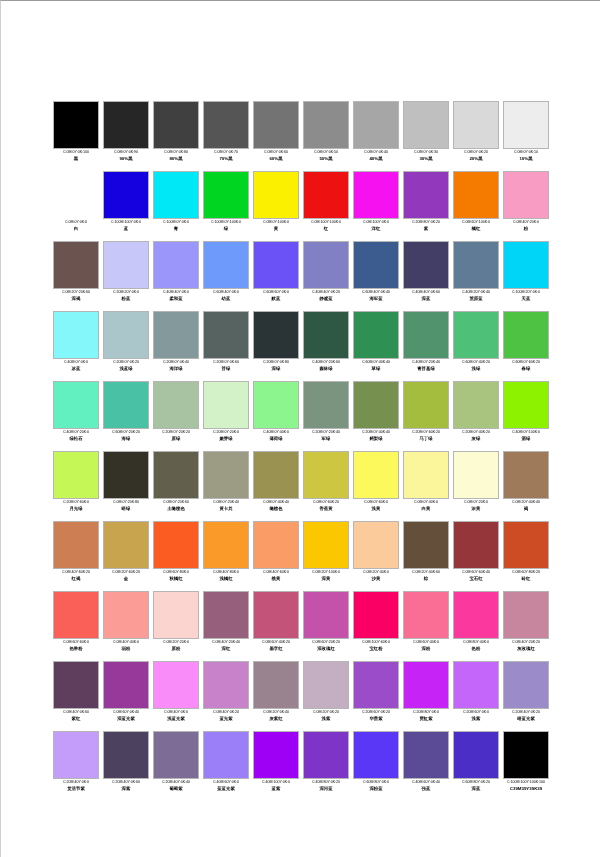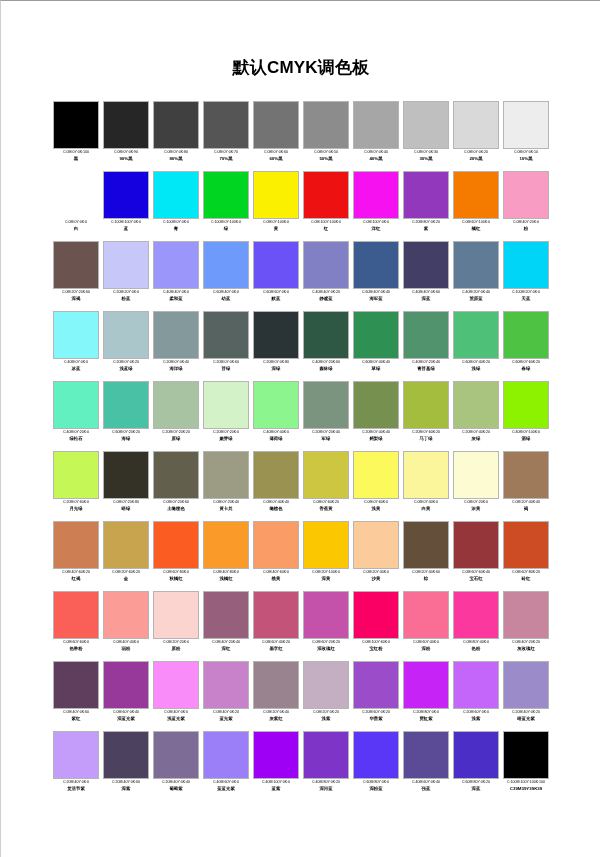--- a/index.html
+++ b/index.html
@@ -83,21 +83,20 @@
     color: #000000;
     white-space: nowrap;
     font-weight: bold;
   }
 </style>
 </head>
 <body>
 
 <div id="page">
 
-  <div id="title">默认CMYK调色板</div>
 
   <div id="grid">
       <div class="cell">
         <div class="swatch" style="background: rgb(0, 0, 0); border: 1px solid rgb(181, 181, 181);"></div>
         <div class="labels">
           <div class="cmyk">C:0M:0Y:0K:100</div>
           <div class="cname">黑</div>
         </div>
       </div>
       <div class="cell">

